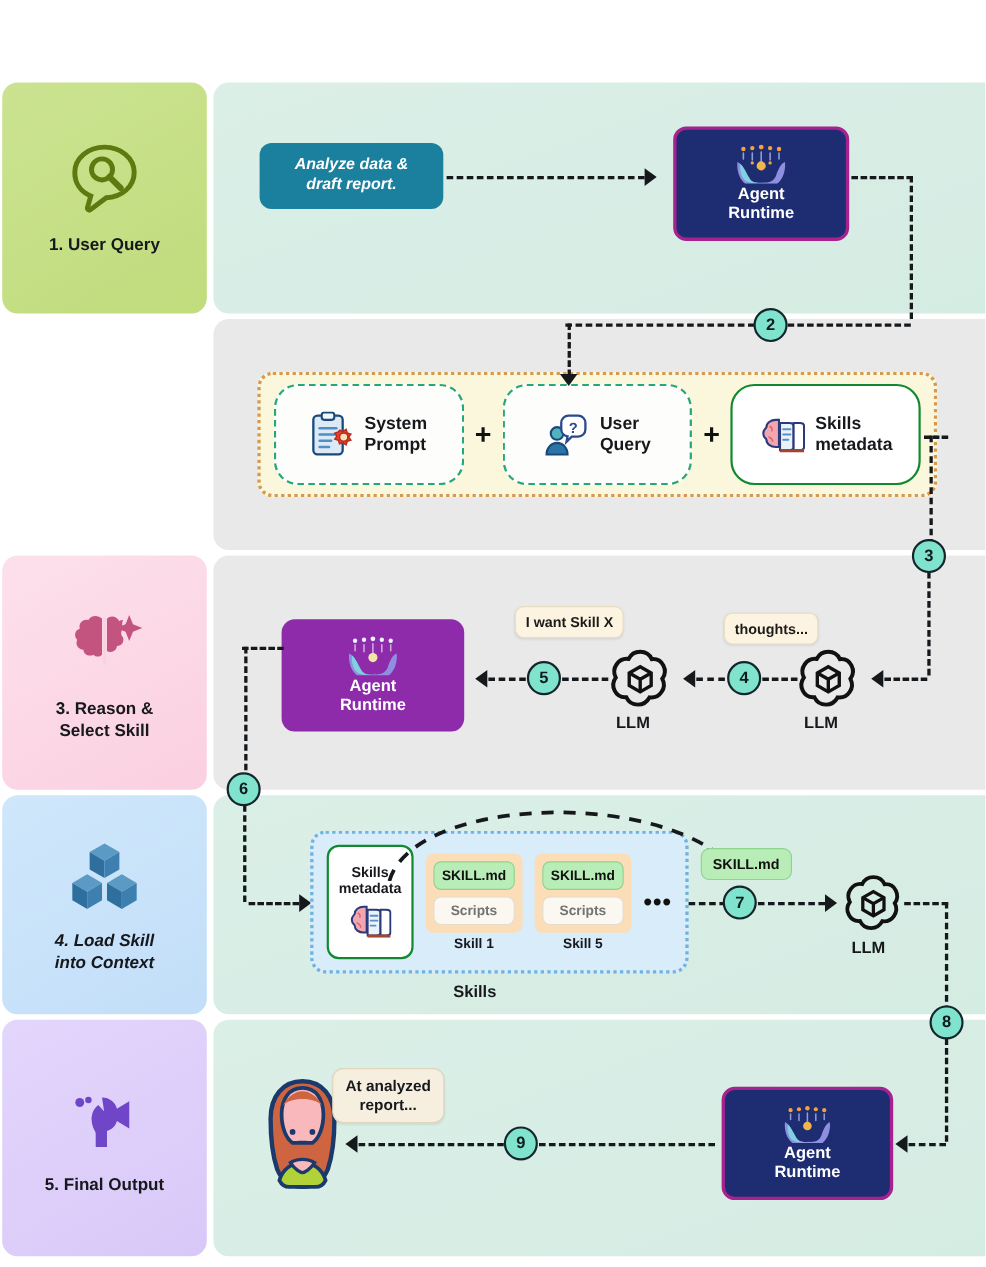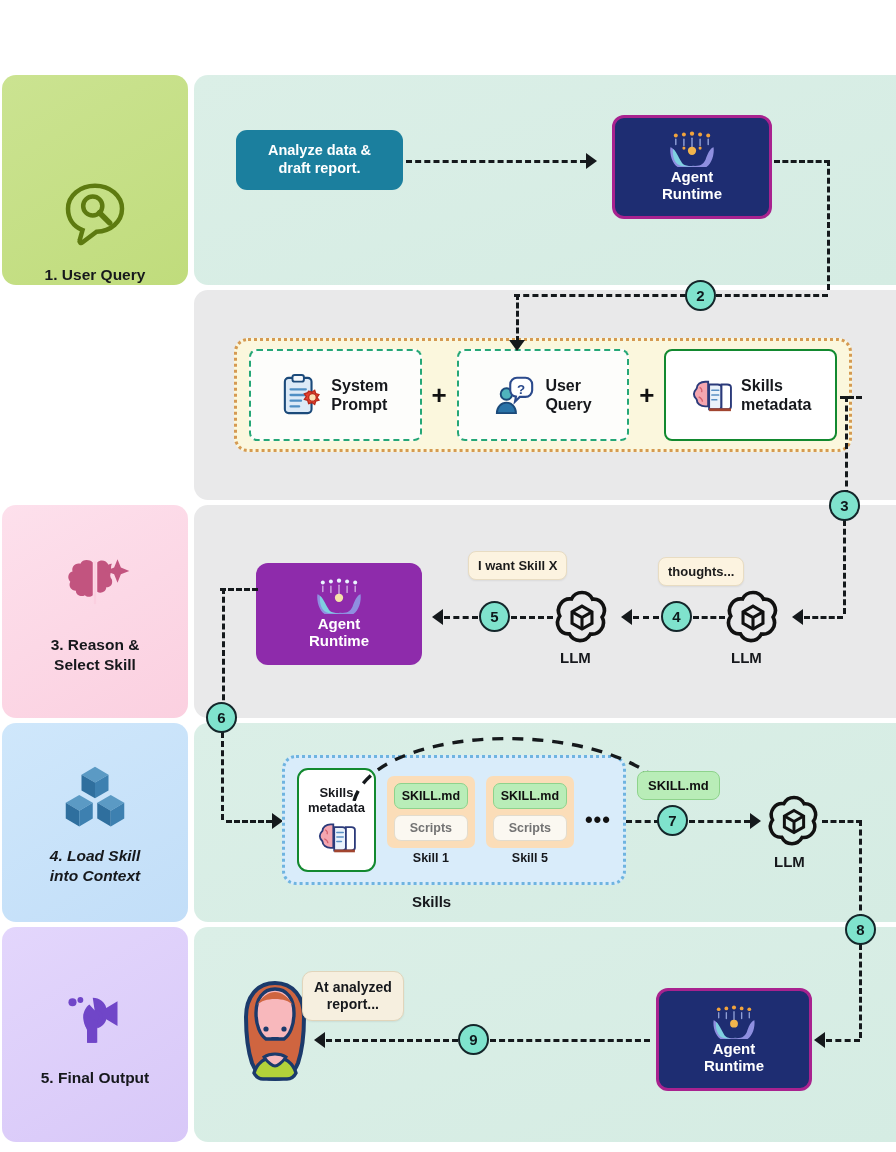--- a/index.html
+++ b/index.html
@@ -95,21 +95,21 @@
   .arrowD { border-top: 11px solid #15191c; border-left: 8px solid transparent; border-right: 8px solid transparent; }
 
   
   .prompt-group {
     position: absolute; border: 3px dotted #d59a52; border-radius: 14px;
     background: #fbf7dd; display: flex; align-items: center;
     padding: 0 12px; gap: 0;
   }
   .prompt-card {
     flex: 1 1 0; height: 92px; background: #fdfdfb;
-    border: 2.5px dashed #25a777; border-radius: 8px;
+    border: 2.5px dashed #25a777; border-radius: 22px;
     display: flex; align-items: center; justify-content: center; gap: 9px;
     padding: 0 8px;
   }
   .prompt-card.solid { border: 2.5px solid #12892f; background: #ffffff; }
   .prompt-card-text {
     font-size: 16px; font-weight: 700; color: #16181c; line-height: 1.2;
     white-space: pre-line;
   }
   .plus { font-size: 26px; font-weight: 800; color: #111; padding: 0 10px; }
 
@@ -152,31 +152,31 @@
 
   .llm-label { position: absolute; font-size: 15px; font-weight: 700; color: #16181c; }
 </style>
 </head>
 <body>
 
 <div id="page">
 
 
   <div class="row" style="top:75px;height:210px;">
-    <div class="stage" style="background:linear-gradient(150deg,#cbe391,#c0dc7c);justify-content:flex-end;">
+    <div class="stage" style="background:linear-gradient(150deg,#cbe391,#c0dc7c);">
       <svg class="stage-icon" viewBox="0 0 64 64">
         <path d="M32 6c13 0 24 8.6 24 20.5 0 11.5-10.2 20-22.6 20.4l-12.7 9.6c-1.3 1-2.9-.3-2.4-1.8l2.6-9.2C12.4 42 8 34.8 8 26.5 8 14.6 19 6 32 6z" fill="none" stroke="#5d7a10" stroke-width="4"></path>
         <circle cx="30" cy="24" r="8.5" fill="none" stroke="#5d7a10" stroke-width="4"></circle>
         <line x1="36" y1="30" x2="45" y2="39" stroke="#5d7a10" stroke-width="5" stroke-linecap="round"></line>
       </svg>
       <div class="stage-label">1. User Query</div>
     </div>
     <div class="panel mint">
 
-      <div class="abs bubble-teal" style="left:42px; top:55px; width:167px; height:60px;">Analyze data &amp;
+      <div class="abs bubble-teal" style="left:42px; top:55px; width:167px; height:60px;font-style:italic;">Analyze data &amp;
 draft report.</div>
 
       <div class="abs dashH" style="left:212px; top:85px; width:180px;"></div>
       <div class="arrowR" style="left:392px; top:78px;"></div>
 
       <div class="abs runtime navy" style="left:418px; top:40px; width:160px; height:104px;">
         <svg width="56" height="36" viewBox="0 0 60 40">
           <g fill="#f2a43c">
             <circle cx="12" cy="5" r="2.2"></circle>
               <circle cx="21" cy="4" r="2.2"></circle>

